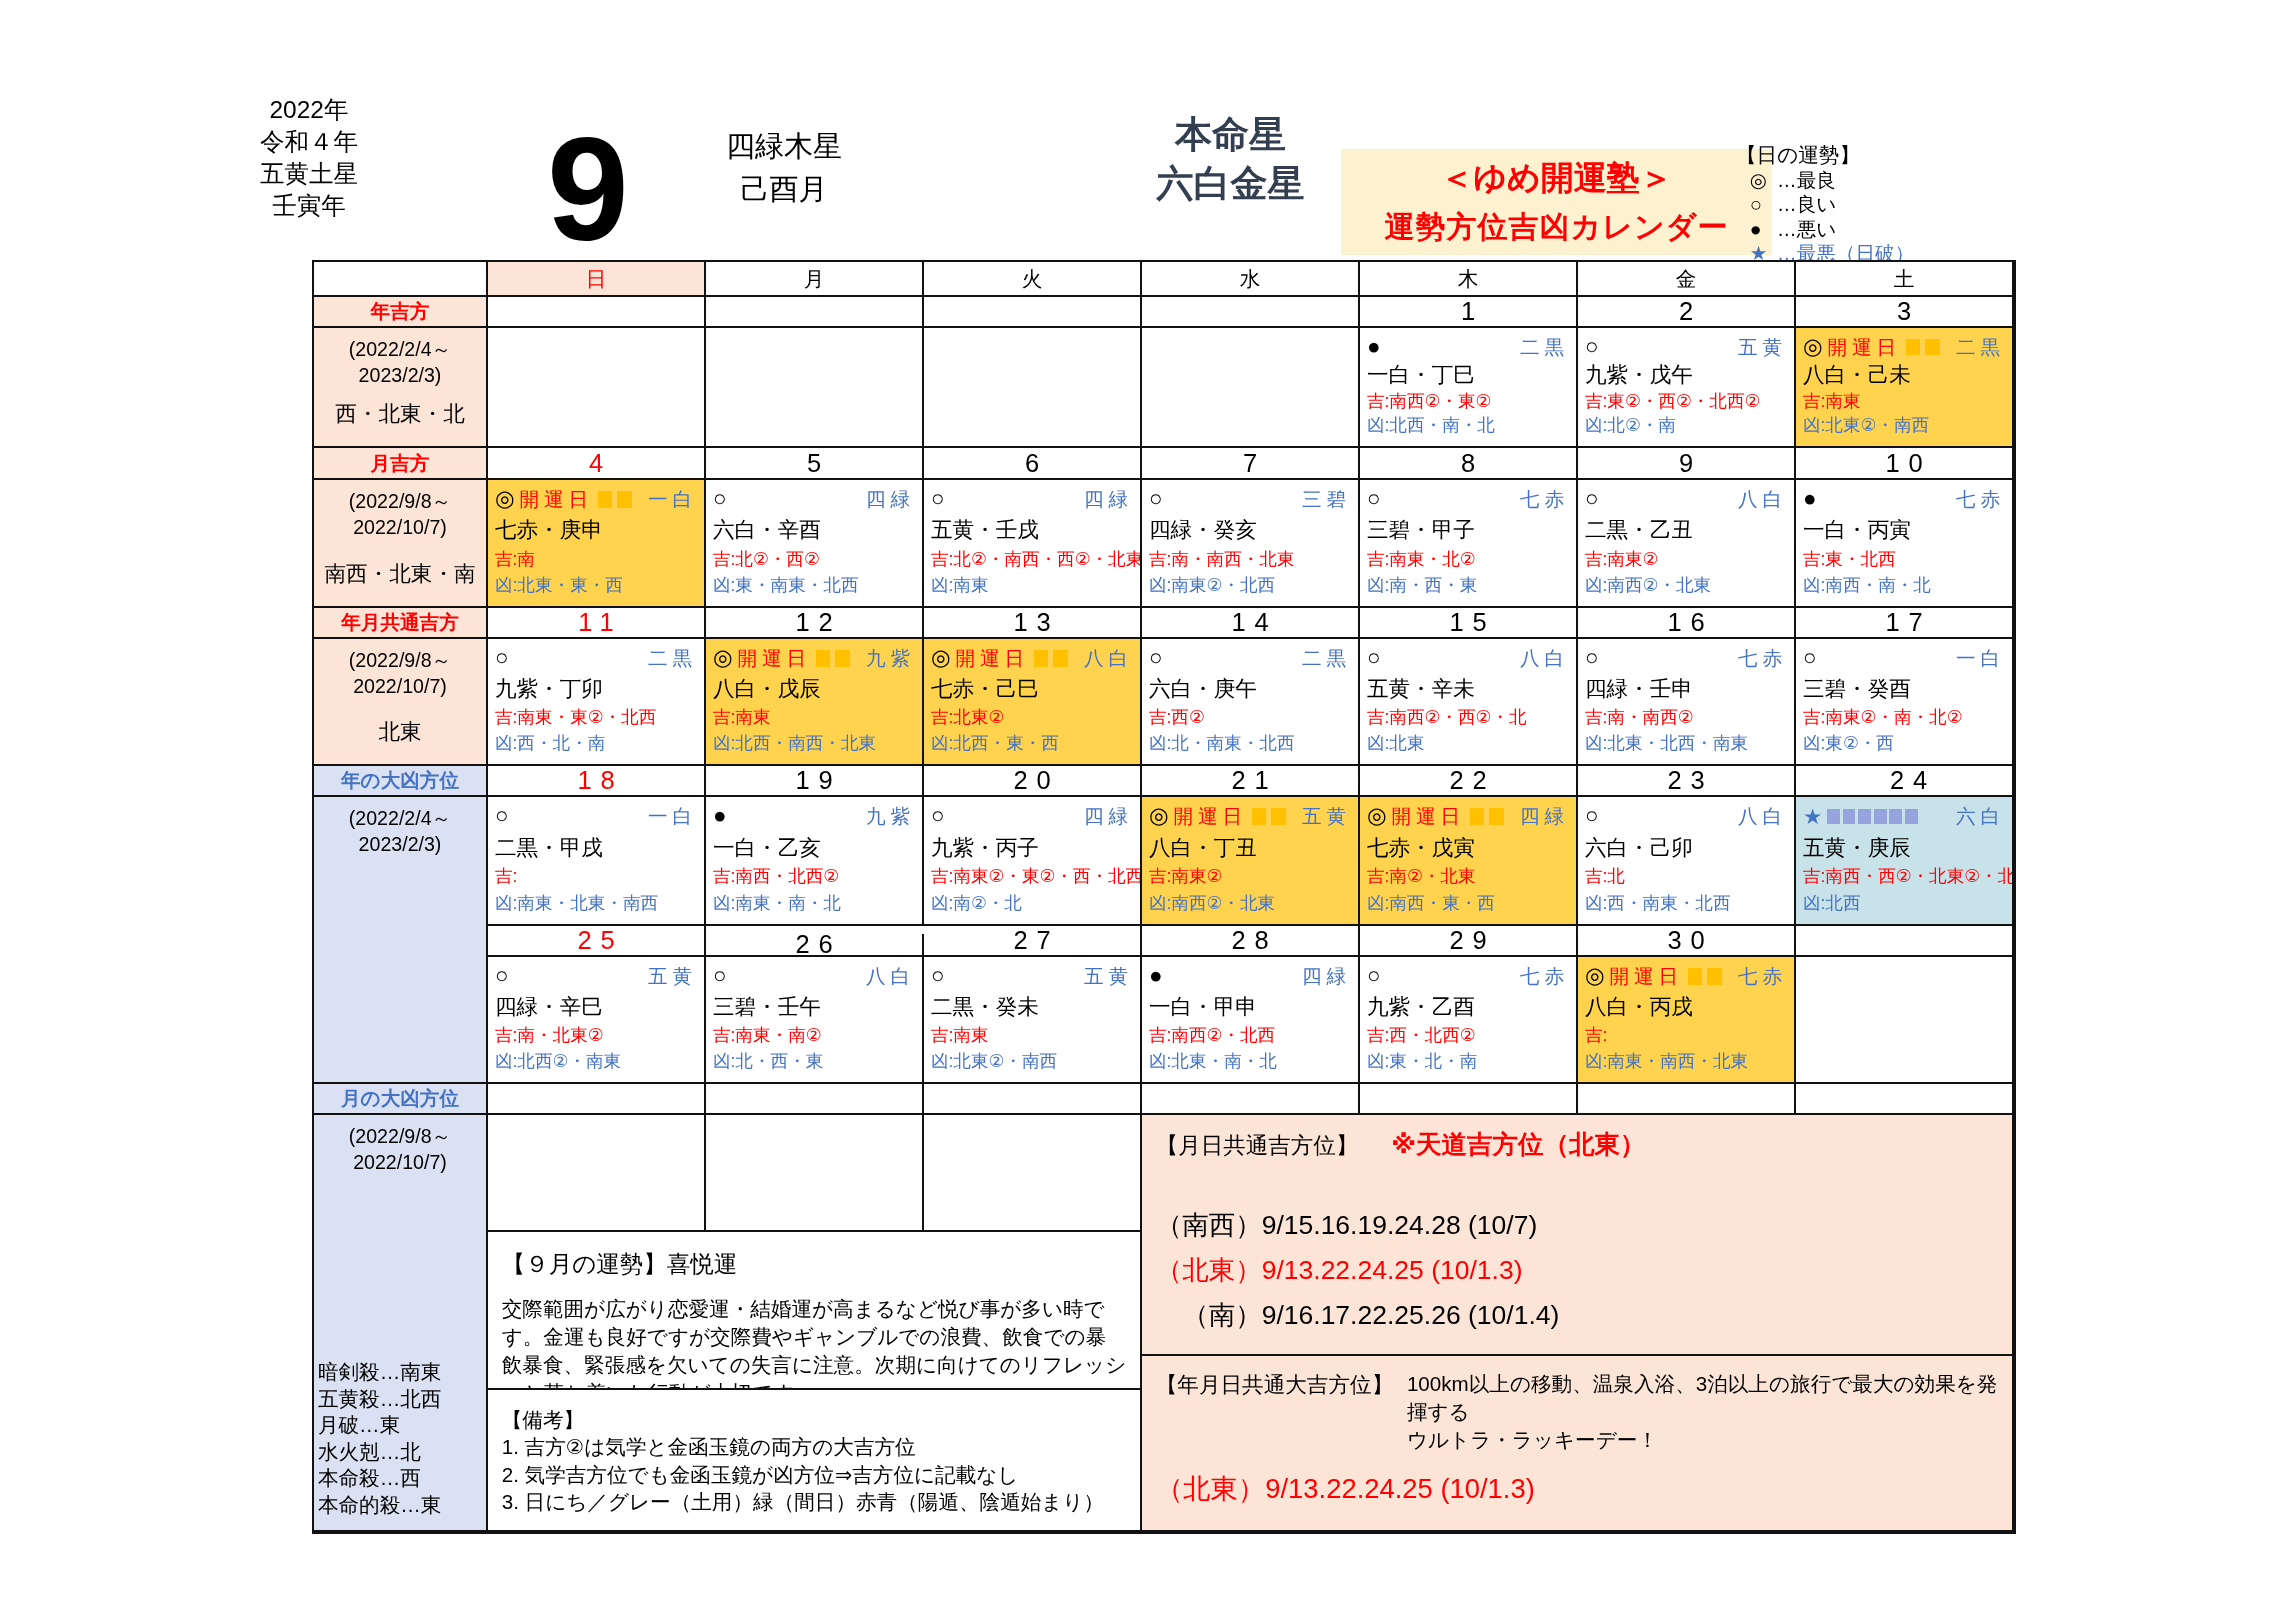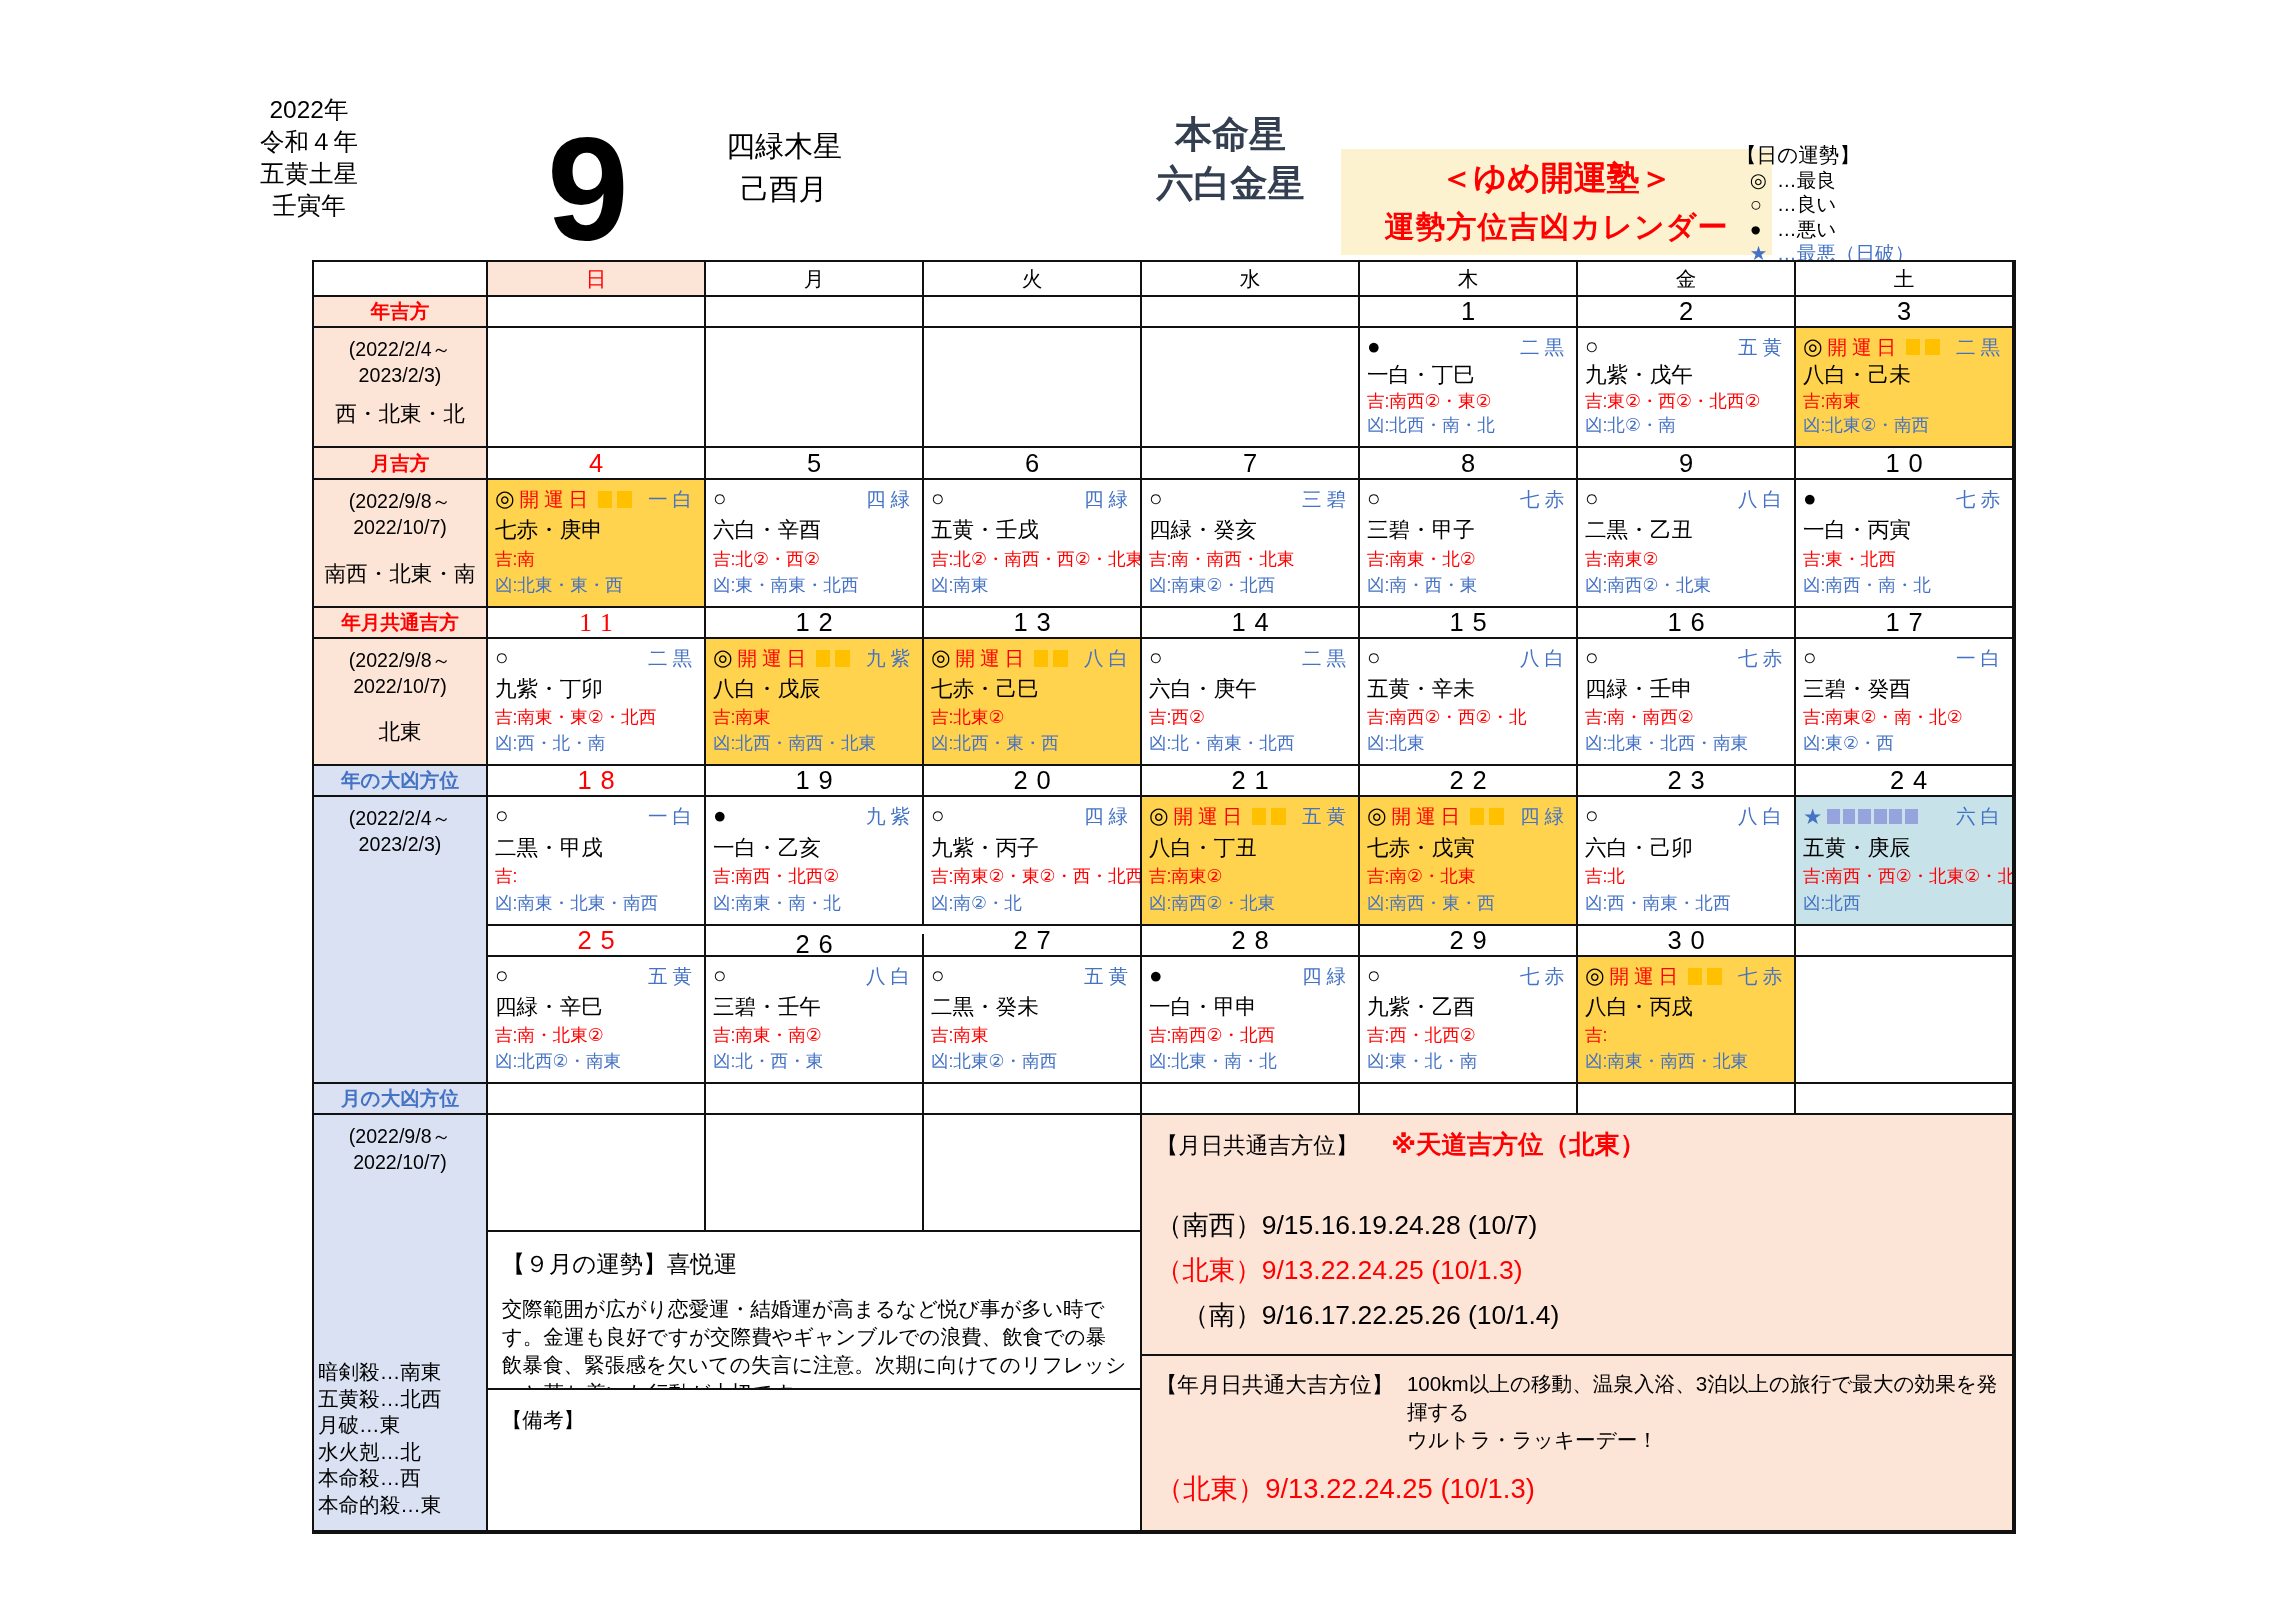--- a/index.html
+++ b/index.html
@@ -143,20 +143,25 @@
     <div class="c box" style="grid-row:14/16;grid-column:2/5">
       <div class="u-head">
         <span>【９月の運勢】</span>
         <span>喜悦運</span>
       </div>
       <div class="u-body">交際範囲が広がり恋愛運・結婚運が高まるなど悦び事が多い時です。金運も良好ですが交際費やギャンブルでの浪費、飲食での暴飲暴食、緊張感を欠いての失言に注意。次期に向けてのリフレッシュと落ち着いた行動が大切です。</div>
     </div>
 
     <div class="c box biko" style="grid-row:16/17;grid-column:2/5">
       <div>【備考】</div>
+      <div id="biko-lines">
+          <div class="b-line">1. 吉方②は気学と金函玉鏡の両方の大吉方位</div>
+          <div class="b-line">2. 気学吉方位でも金函玉鏡が凶方位⇒吉方位に記載なし</div>
+          <div class="b-line">3. 日にち／グレー（土用）緑（間日）赤青（陽遁、陰遁始まり）</div>
+        </div>
     </div>
 
     <div class="c box box-pink" style="grid-row:15/17;grid-column:5/9">
       <div class="d-head">
         <span class="d-title">【年月日共通大吉方位】</span>
         <div class="d-desc" id="daikichi-desc">
             <div>100km以上の移動、温泉入浴、3泊以上の旅行で最大の効果を発揮する</div>
             <div>ウルトラ・ラッキーデー！</div>
           </div>
       </div>
@@ -281,21 +286,21 @@
       <div class="c day" style="grid-area: 5 / 8 / 6 / 9;">
         <div class="top">
           <span class="sym">●</span>
           <span class="star">七赤</span>
         </div>
         <div class="stem">一白・丙寅</div>
         <div class="yk yoshi">吉:東・北西</div>
         <div class="yk kyo">凶:南西・南・北</div>
       </div>
       <div class="c lab lab-good" style="grid-area: 6 / 1 / 7 / 2; text-align: right;">年月共通吉方</div>
-      <div class="c ncell red-num" style="grid-area: 6 / 2 / 7 / 3; font-family: Liberation Serif, serif;">11</div>
+      <div class="c ncell red-num" style="grid-area: 6 / 2 / 7 / 3;">11</div>
       <div class="c day" style="grid-area: 7 / 2 / 8 / 3;">
         <div class="top">
           <span class="sym">○</span>
           <span class="star">二黒</span>
         </div>
         <div class="stem">九紫・丁卯</div>
         <div class="yk yoshi">吉:南東・東②・北西</div>
         <div class="yk kyo">凶:西・北・南</div>
       </div>
       <div class="c ncell" style="grid-area: 6 / 3 / 7 / 4;">12</div>

